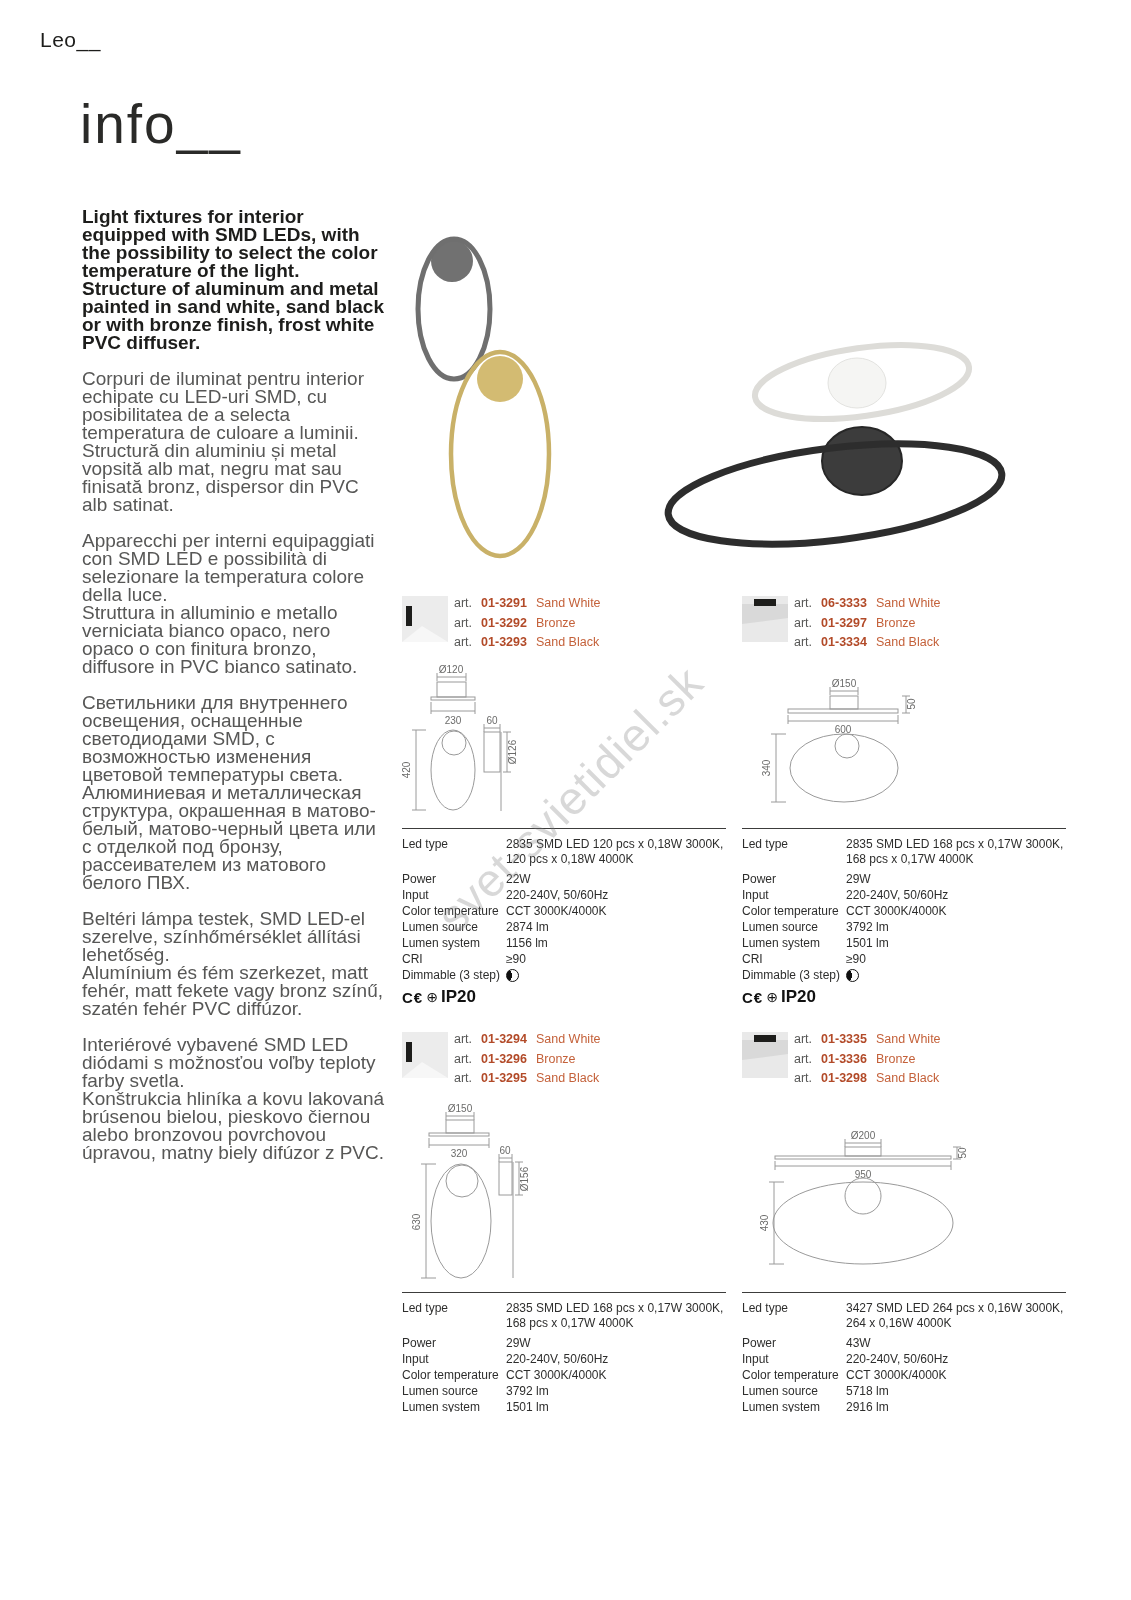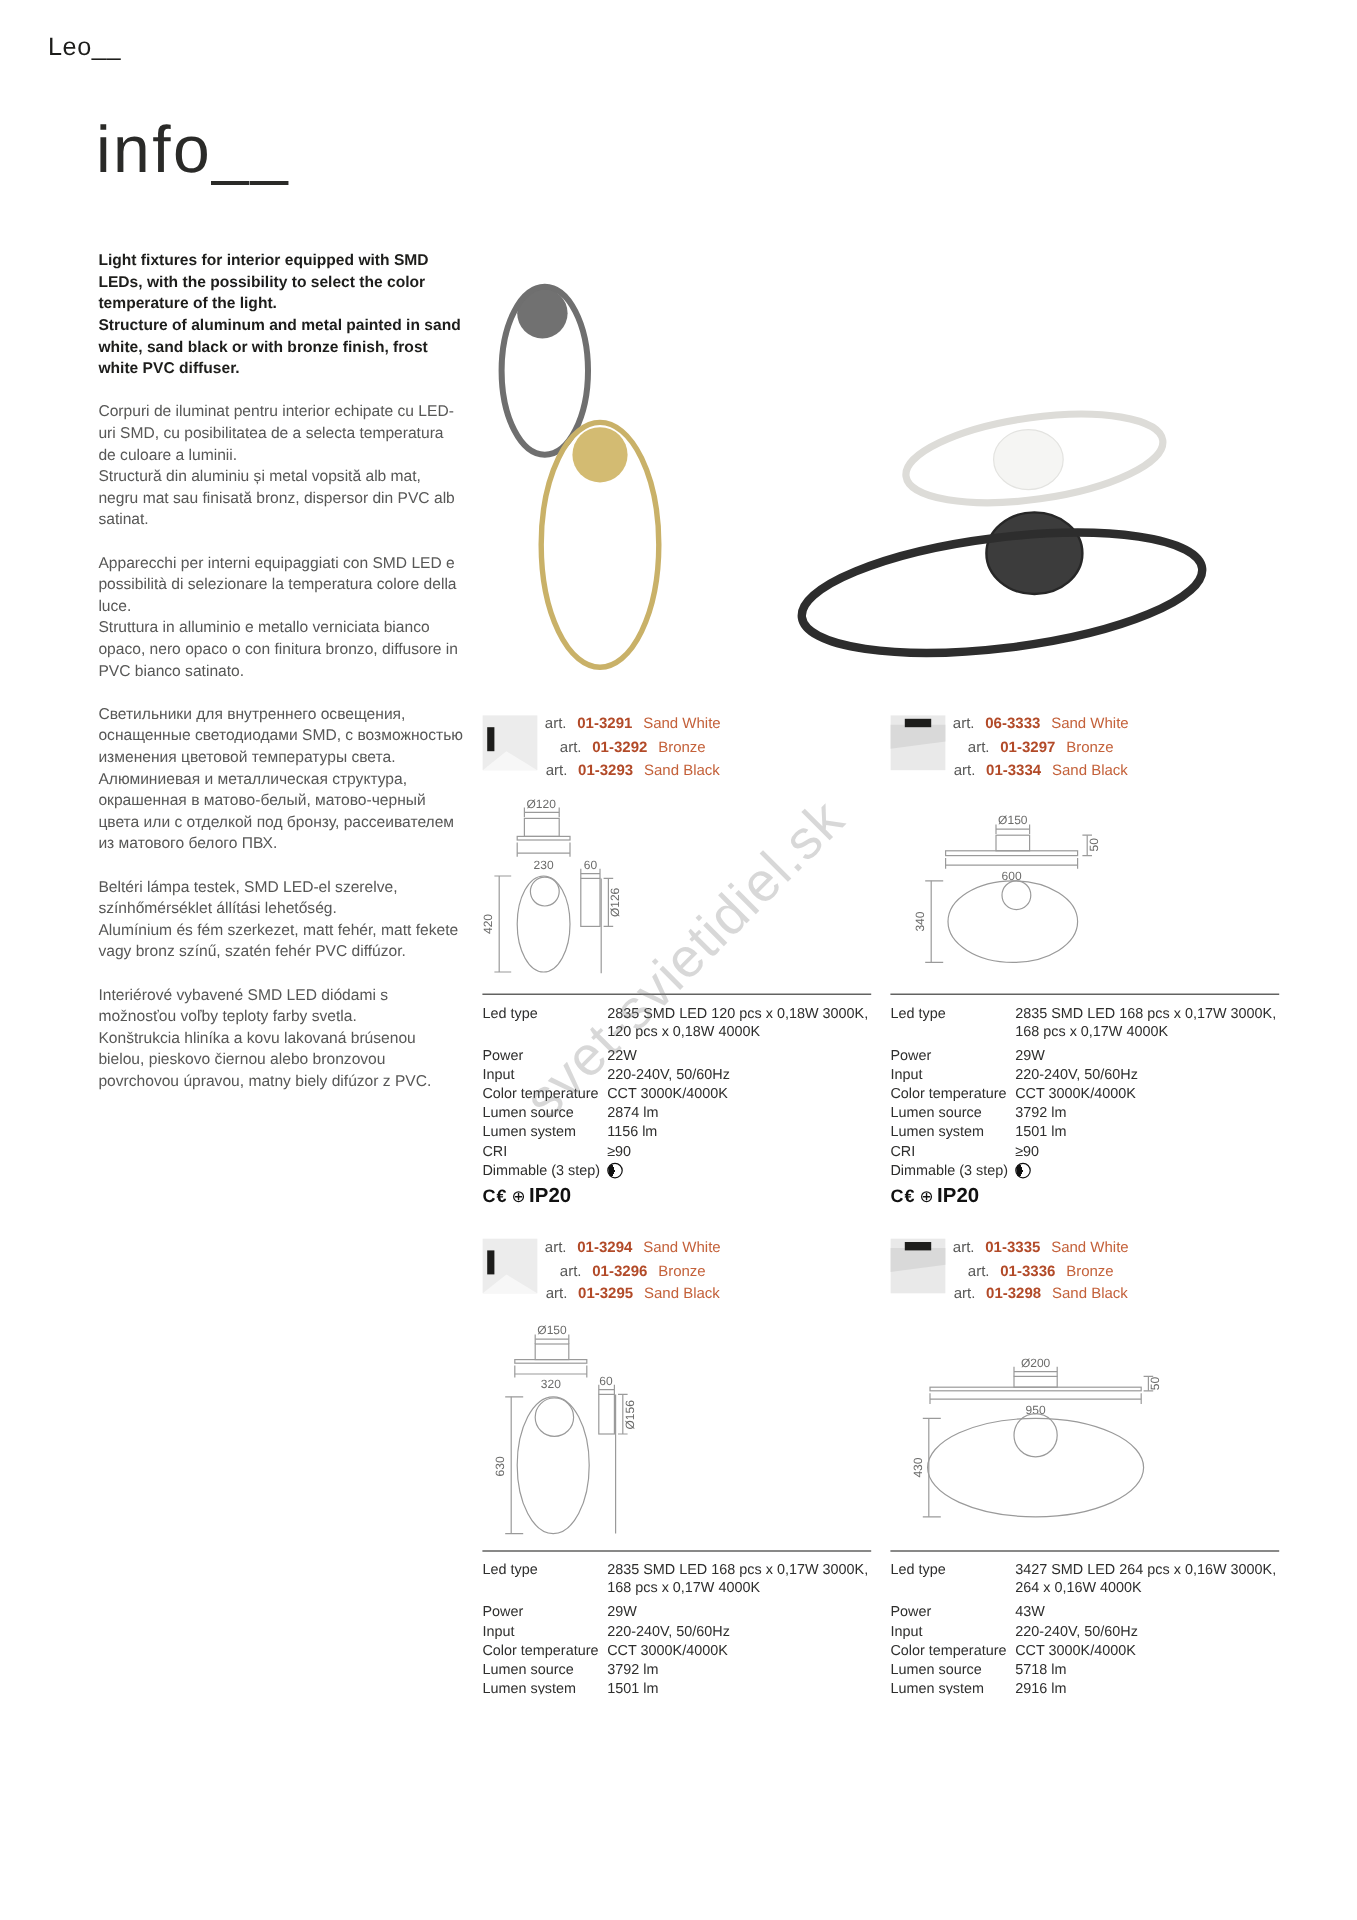--- a/index.html
+++ b/index.html
@@ -3,29 +3,29 @@
 <meta charset="utf-8">
 <style>
   html,body { margin:0; padding:0; background:#fff; }
   .page {
     position:relative; width:1131px; height:1412px; background:#ffffff;
     font-family:"Liberation Sans", sans-serif; overflow:hidden; color:#1d1d1b;
   }
   .brand { position:absolute; left:40px; top:28px; font-size:21px; letter-spacing:.5px; color:#1d1d1b; }
   .title { position:absolute; left:80px; top:92px; font-size:55px; font-weight:200; letter-spacing:2px; color:#2a2a28; }
   .intro { position:absolute; left:82px; top:208px; width:304px; }
-  .intro p { margin:0 0 18px 0; font-size:13px; line-height:18px; color:#575756; white-space:pre-line; }
+  .intro p { margin:0 0 18px 0; font-size:19px; line-height:18px; color:#575756; white-space:pre-line; }
   .intro p.en { font-weight:700; color:#1d1d1b; }
 
   .photo { position:absolute; }
 
   .product { position:absolute; width:332px; }
   .thumb { position:absolute; left:4px; top:4px; width:46px; height:46px; }
   .arts { position:absolute; left:56px; top:2px; }
-  .art-row { font-size:12.5px; line-height:19.5px; white-space:nowrap;text-align:center; }
+  .art-row { font-size:12.5px; line-height:19.5px; white-space:nowrap; }
   .art-prefix { color:#575756; margin-right:9px; }
   .art-code { color:#b24a28; font-weight:700; margin-right:9px; }
   .art-finish { color:#c4613a; }
 
   .dims { position:absolute; left:0; top:64px; }
   .dims line, .dims rect, .dims ellipse, .dims circle, .dims path { stroke:#9a9a9a; fill:none; stroke-width:1; }
   .dims text { fill:#6b6b6a; font-size:10px; stroke:none; }
 
   .specs { position:absolute; left:4px; width:324px; border-top:1px solid #3c3c3b; padding-top:7px; }
   .row-top .specs { top:236px; }

